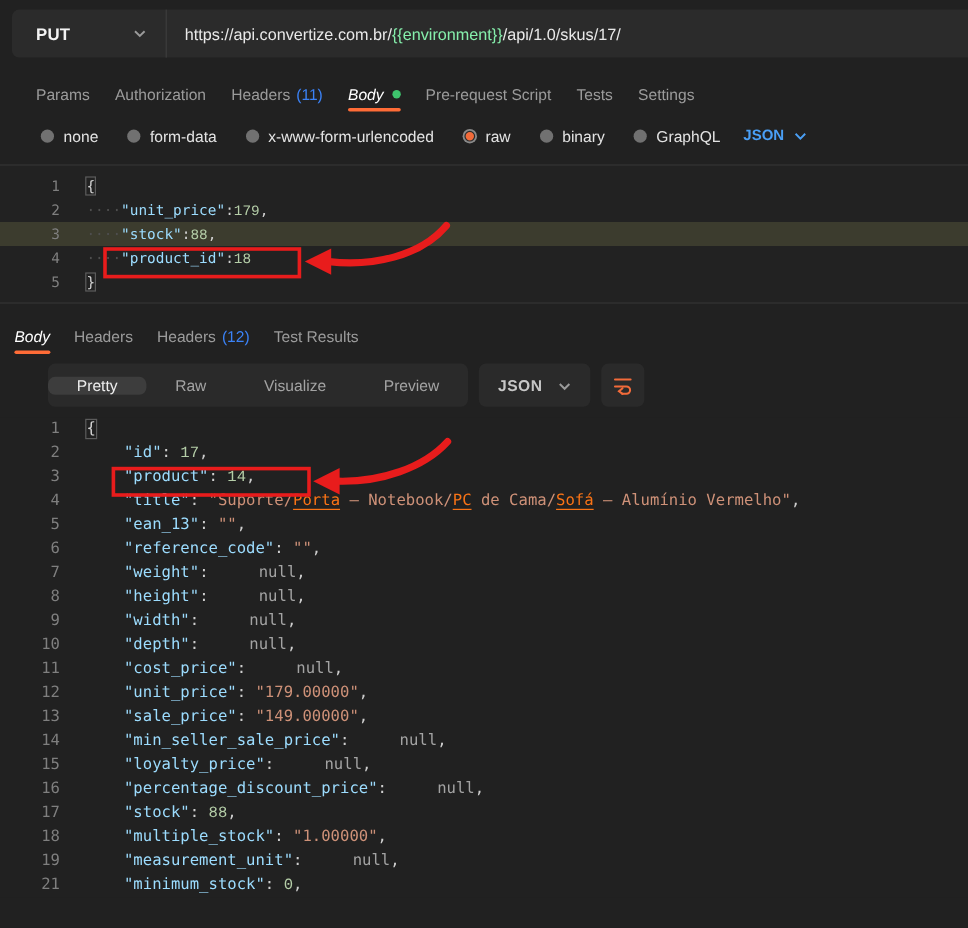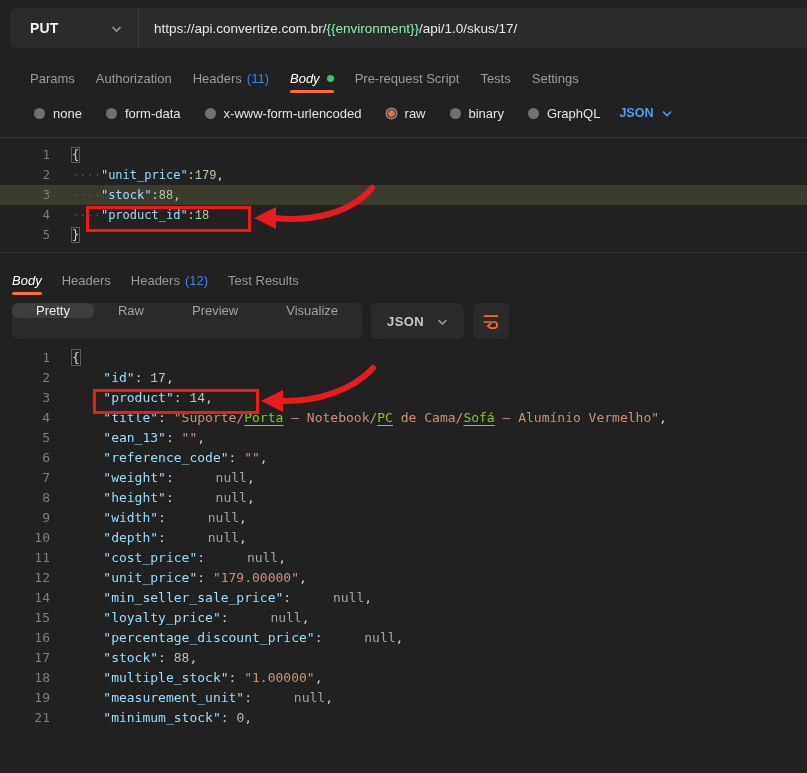--- a/index.html
+++ b/index.html
@@ -66,30 +66,30 @@
   .code-line .code { padding-left:22px; white-space:pre; color:#d4d4d4; }
   .req-editor .code-line { font-size:12px; }
   .resp-editor .code-line { font-size:13px; }
   .code-line.hl { background:#3c3c2e; }
   .tk-brace { color:#d4d4d4; outline:1px solid #5c5c5c; }
   .tk-ws { color:#4e4e4e; }
   .tk-key { color:#9cdcfe; }
   .tk-p { color:#cfcfcf; }
   .tk-num { color:#b5cea8;font-family:Liberation Mono, monospace; }
   .tk-str { color:#ce9178; }
-  .tk-stru { color:#84cc16; text-decoration:underline; text-underline-offset:3px; }
+  .tk-stru { color:#f97316; text-decoration:underline; text-underline-offset:3px; }
   .tk-null { color:#a3a3a3;margin-left:34px; }
 
   .resp-editor { border:none; background:#212121; margin-top:9px; padding:0; }
 
   
   .resp-tabs { display:flex; padding-left:12px; gap:20px; height:40px; margin-top:5px; }
   .resp-tabs .tab { font-size:13px; }
   .resp-toolbar { display:flex; align-items:center; padding-left:12px; gap:9px; height:36px; margin-top:5px; }
-  .seg-group { display:flex; background:#2a2a2a; border-radius:6px; height:36px; align-items:flex-start; }
+  .seg-group { display:flex; background:#2a2a2a; border-radius:6px; height:36px; align-items:center;margin-left:28px; }
   .seg {
     display:flex; align-items:center; padding:0 24px; font-size:13px; color:#a3a3a3;
     border-radius:6px; cursor:pointer;
   }
   .seg.selected { background:#3d3d3d; color:#ededed; }
   .dd {
     display:flex; align-items:center; gap:13px; background:#2a2a2a; border-radius:6px;
     height:36px; padding:0 16px; font-size:13px; font-weight:700; color:#c7c7c7;
     letter-spacing:.4px; cursor:pointer;
   }
@@ -219,22 +219,22 @@
     </div>
   <div class="tab">
       <span>Test Results</span>
     </div>
 </div>
 
 <div class="resp-toolbar">
   <div class="seg-group">
     <div class="seg selected">Pretty</div>
     <div class="seg">Raw</div>
+    <div class="seg">Visualize</div>
     <div class="seg">Preview</div>
-    <div class="seg">Visualize</div>
   </div>
   <div class="dd">
     <span>JSON</span>
     <span class="chev">
       <svg width="11" height="8" viewBox="0 0 11 8">
           <polyline points="1.5,2 5.5,6 9.5,2" fill="none" stroke="currentColor" stroke-width="1.6"></polyline>
         </svg>
     </span>
   </div>
   <button class="icon-btn">
@@ -291,20 +291,24 @@
     </div>
     <div class="code-line">
       <span class="gutter">11</span>
       <span class="code"><span class="tk-ws">    </span><span class="tk-key">"cost_price"</span><span class="tk-p">: </span><span class="tk-null">null</span><span class="tk-p">,</span></span>
     </div>
     <div class="code-line">
       <span class="gutter">12</span>
       <span class="code"><span class="tk-ws">    </span><span class="tk-key">"unit_price"</span><span class="tk-p">: </span><span class="tk-str">"179.00000"</span><span class="tk-p">,</span></span>
     </div>
     <div class="code-line">
+      <span class="gutter">13</span>
+      <span class="code"><span class="tk-ws">    </span><span class="tk-key">"sale_price"</span><span class="tk-p">: </span><span class="tk-str">"149.00000"</span><span class="tk-p">,</span></span>
+    </div>
+    <div class="code-line">
       <span class="gutter">14</span>
       <span class="code"><span class="tk-ws">    </span><span class="tk-key">"min_seller_sale_price"</span><span class="tk-p">: </span><span class="tk-null">null</span><span class="tk-p">,</span></span>
     </div>
     <div class="code-line">
       <span class="gutter">15</span>
       <span class="code"><span class="tk-ws">    </span><span class="tk-key">"loyalty_price"</span><span class="tk-p">: </span><span class="tk-null">null</span><span class="tk-p">,</span></span>
     </div>
     <div class="code-line">
       <span class="gutter">16</span>
       <span class="code"><span class="tk-ws">    </span><span class="tk-key">"percentage_discount_price"</span><span class="tk-p">: </span><span class="tk-null">null</span><span class="tk-p">,</span></span>

